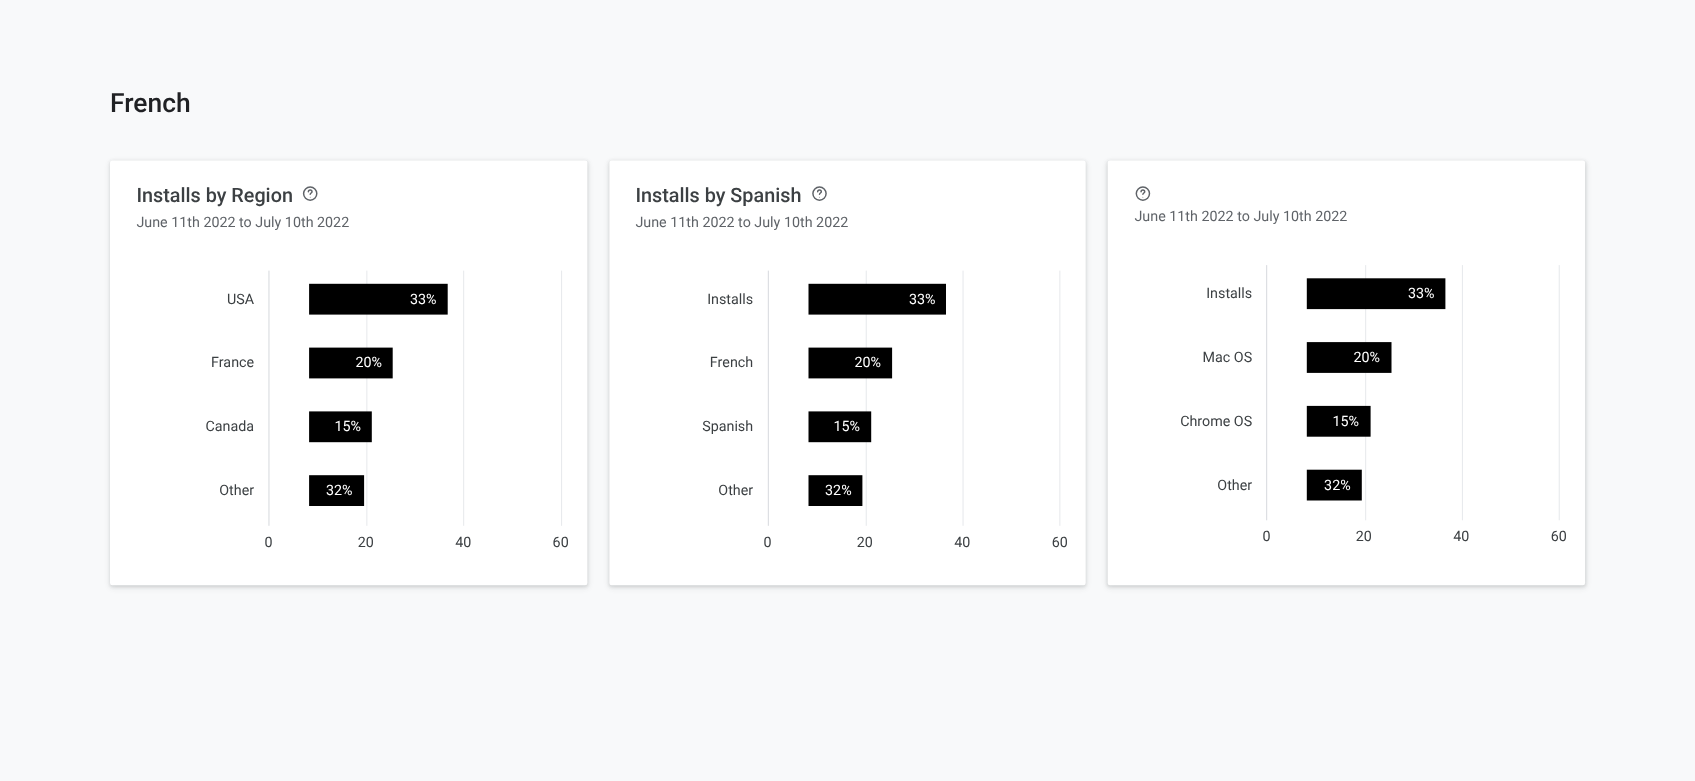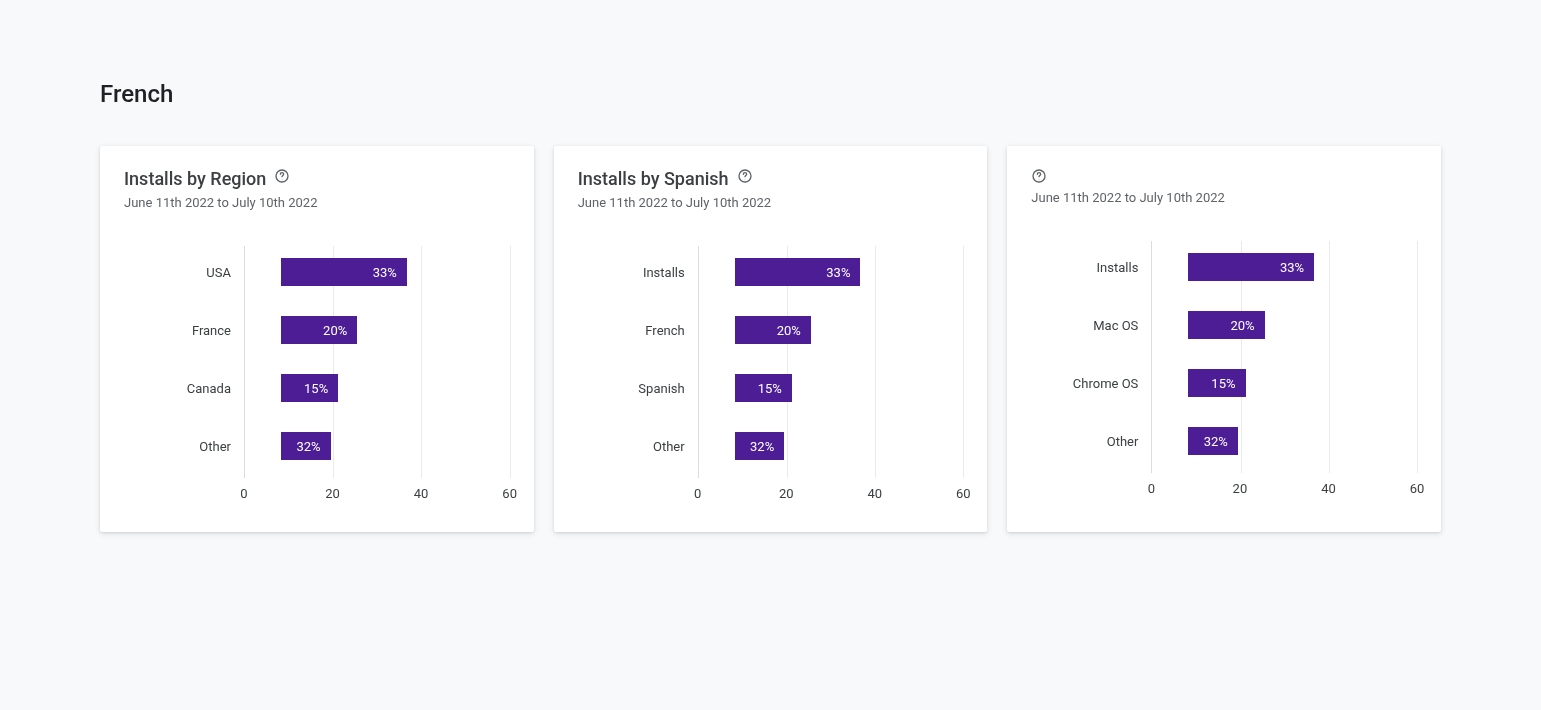--- a/index.html
+++ b/index.html
@@ -73,21 +73,21 @@
     position: absolute;
     left: 0;
     width: 100%;
     height: 28px;
     display: flex;
     align-items: center;
     padding-left: 36px;
   }
   .bar {
     height: 28px;
-    background: #4c1d95;
+    background: #000000;
     display: flex;
     align-items: center;
     justify-content: flex-end;
     padding-right: 10px;
     color: #fff;
     font-size: 13px;
     white-space: nowrap;
   }
   .cat-label {
     position: absolute;

